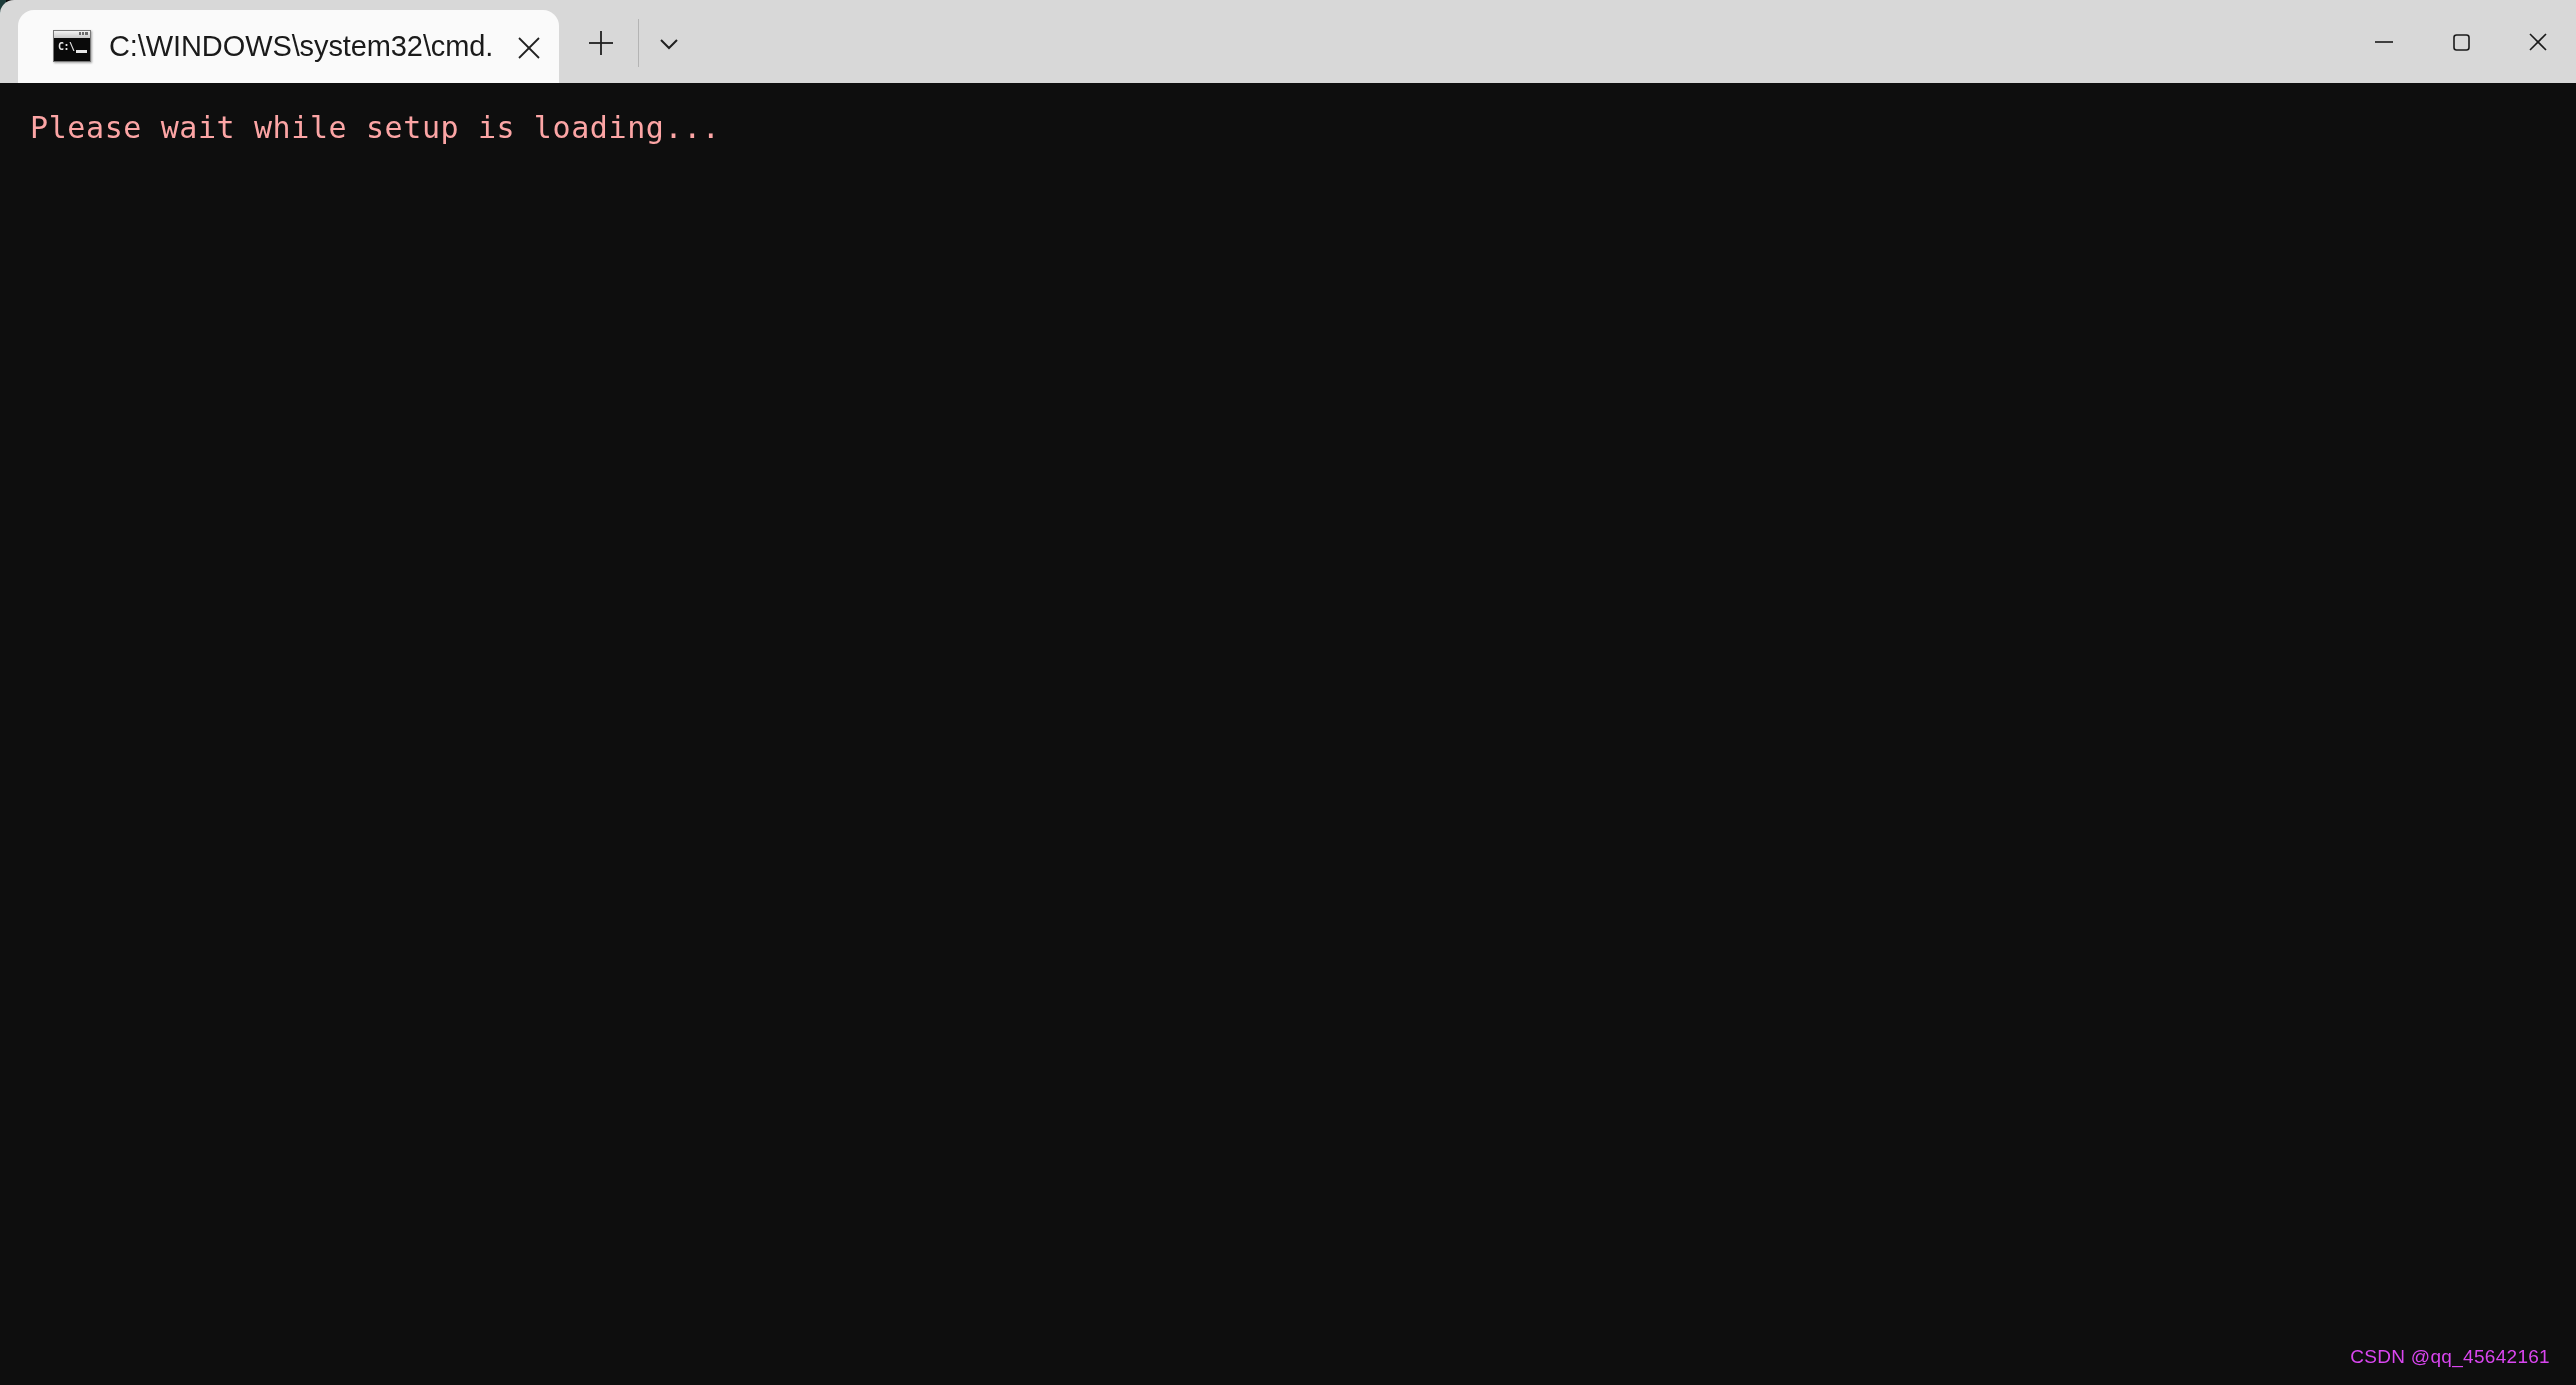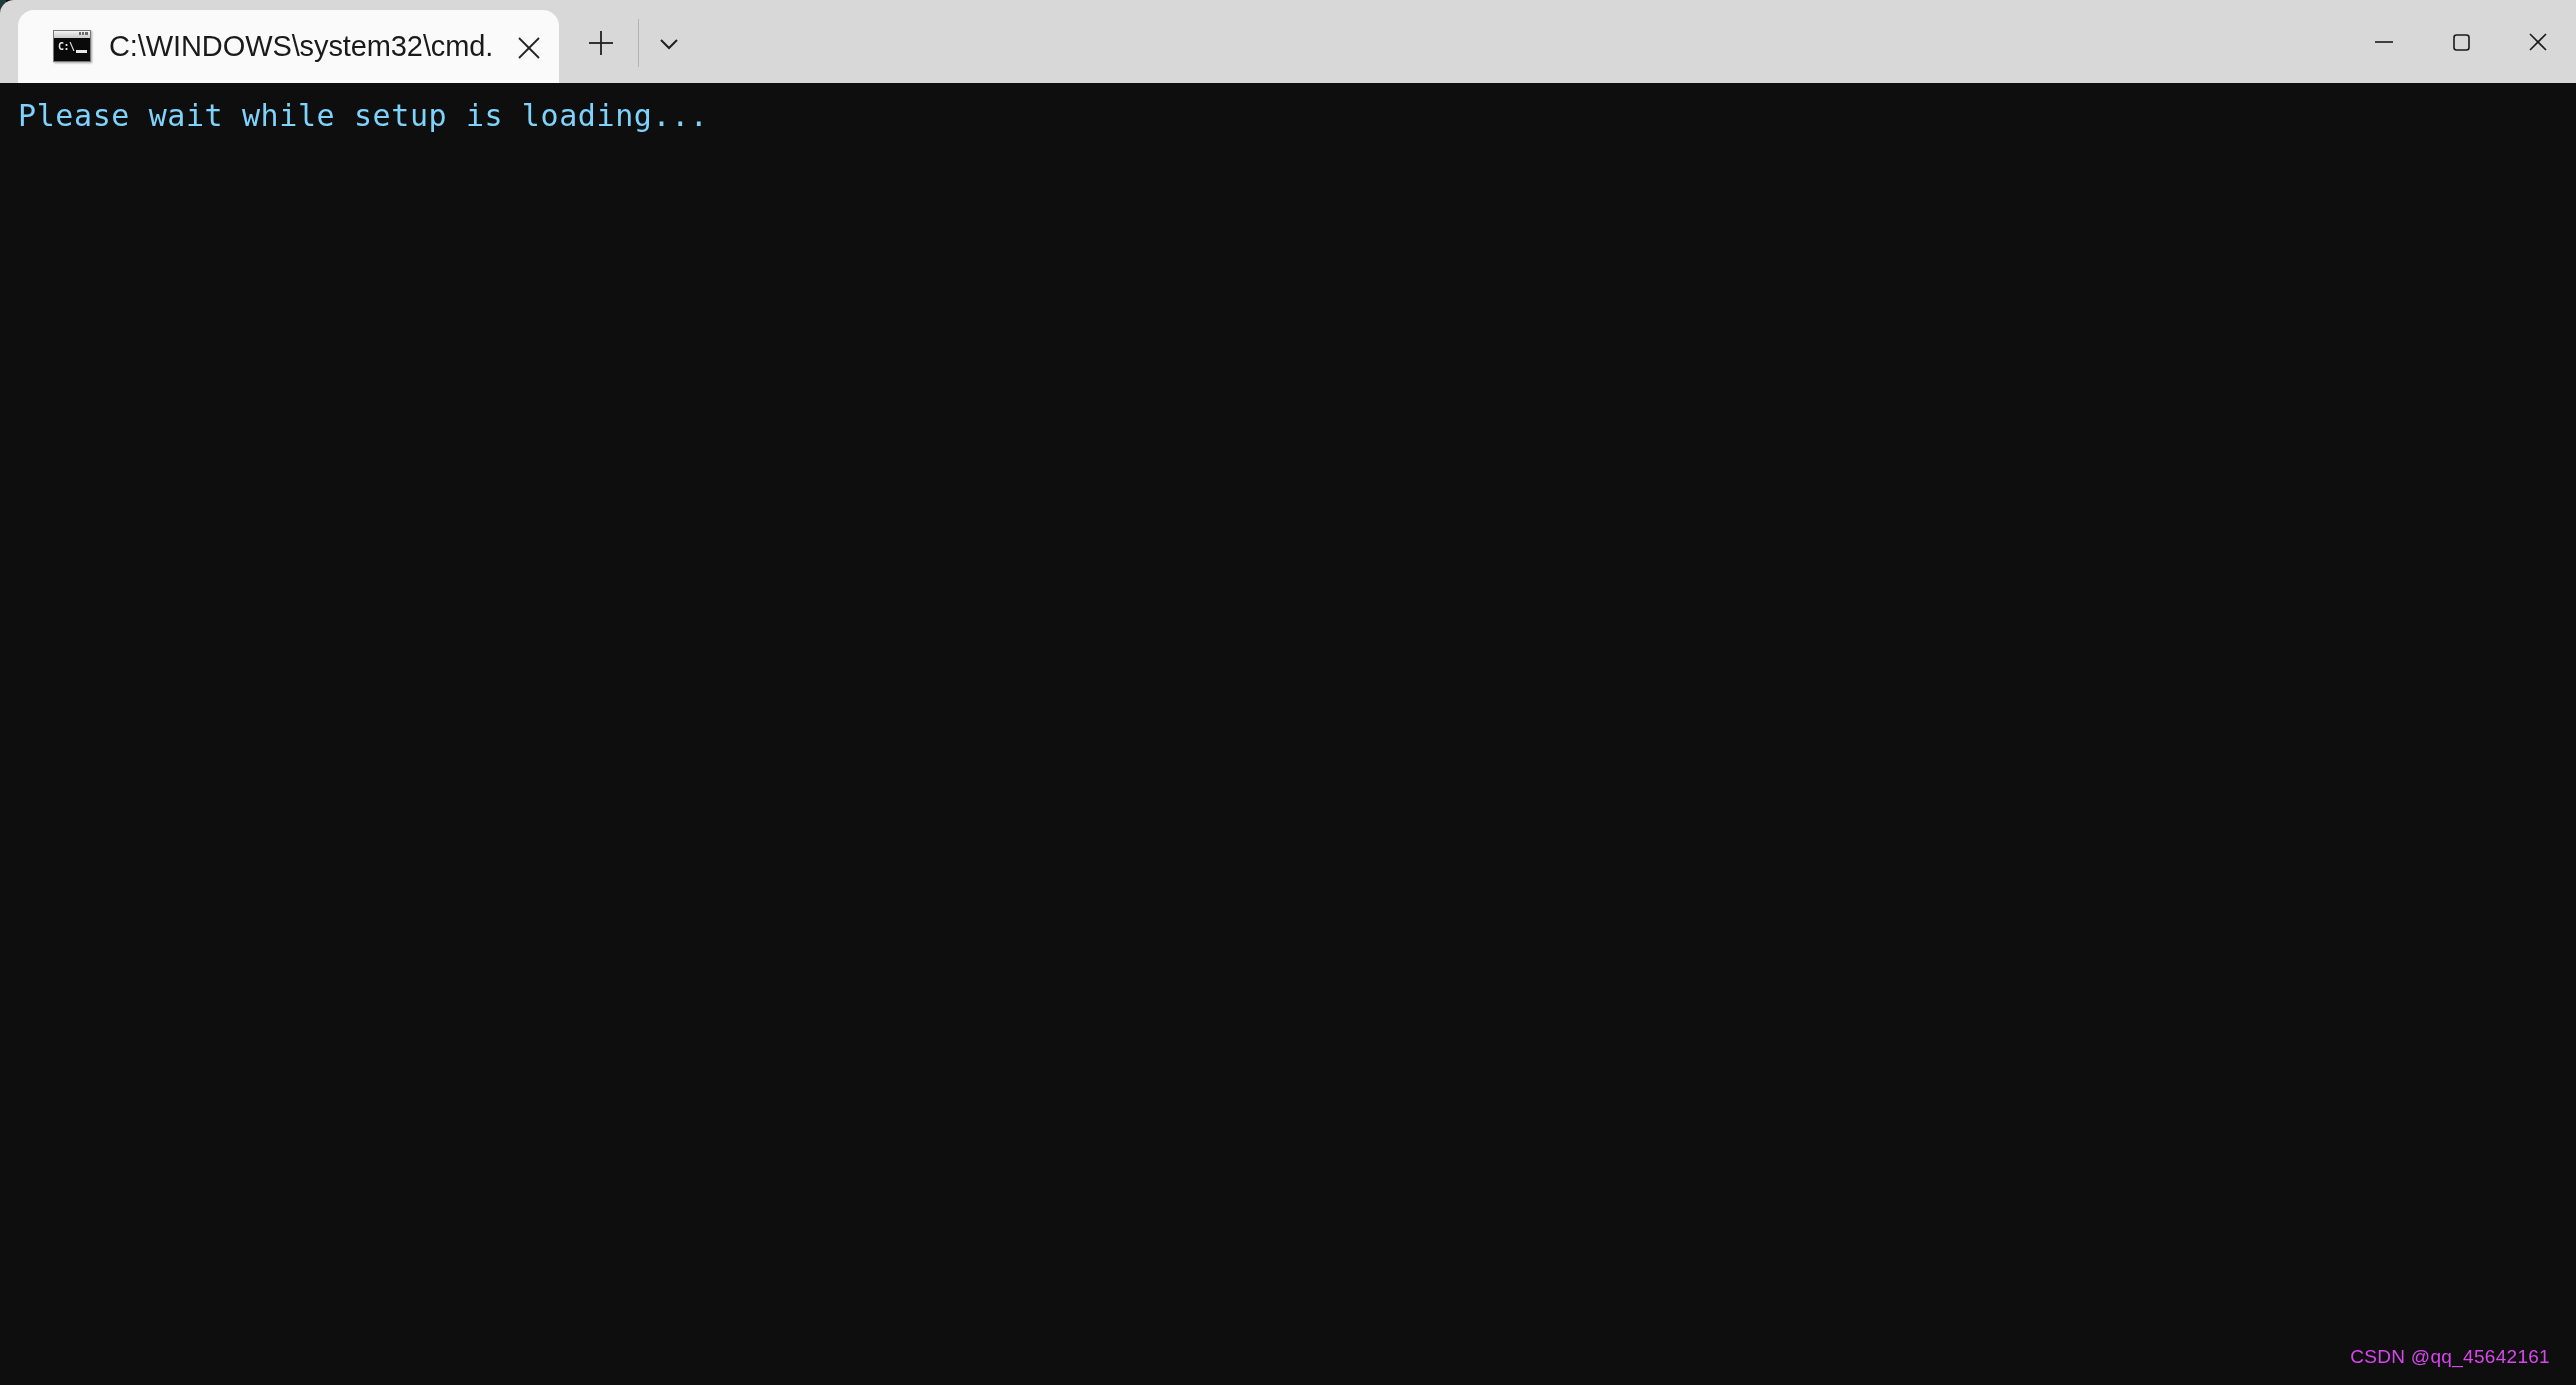--- a/index.html
+++ b/index.html
@@ -242,25 +242,25 @@
     width: 2576px;
     height: 1302px;
     background: #0e0e0e;
     overflow: hidden;
   }
 
   #terminal-output {
     position: absolute;
     left: 18px;
     top: 14px;
-    margin: 0;
+    margin: 12px;
     font-family: "DejaVu Sans Mono", monospace;
     font-size: 30px;
     line-height: 38px;
-    color: #7dd3fc;
+    color: #fca5a5;
     white-space: pre;
     letter-spacing: 0.6px;
   }
 
   #watermark {
     position: absolute;
     right: 26px;
     bottom: 17px;
     font-size: 19px;
     color: #d946ef;

